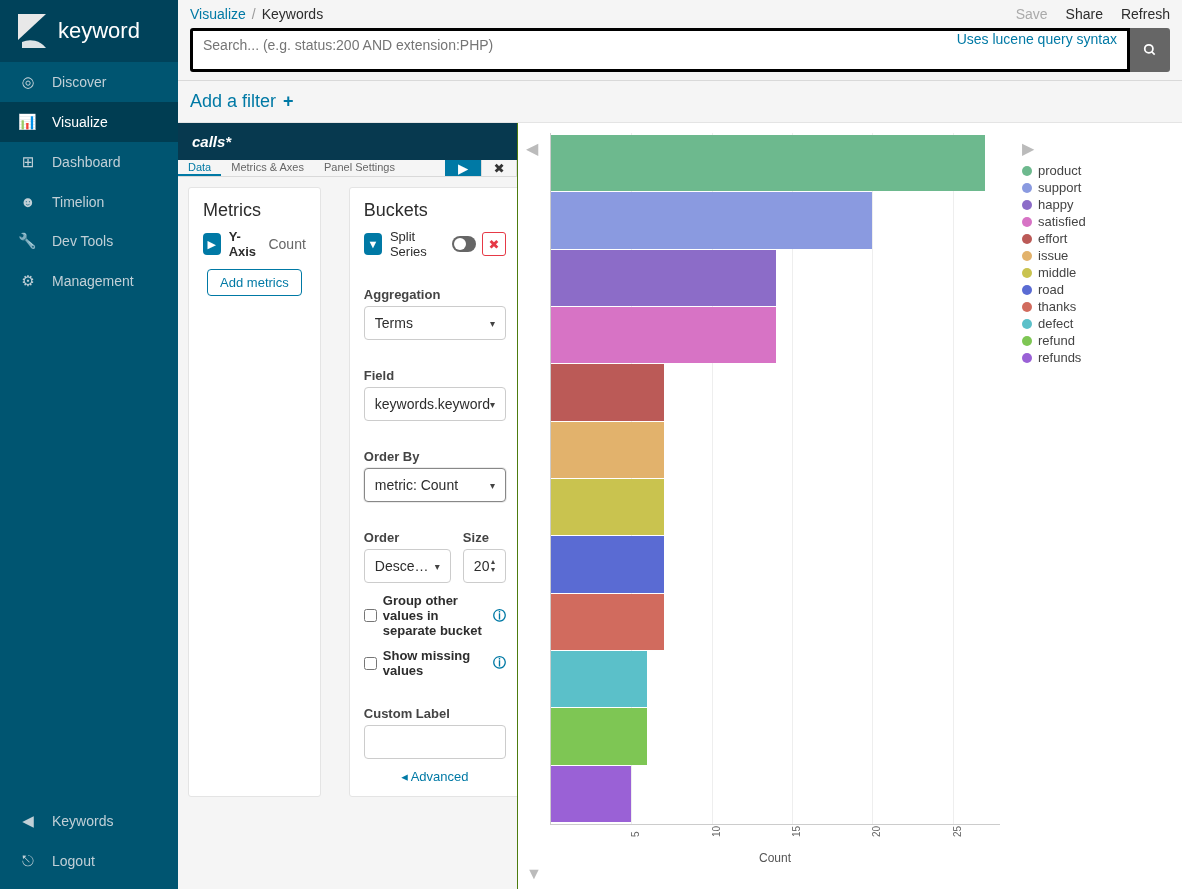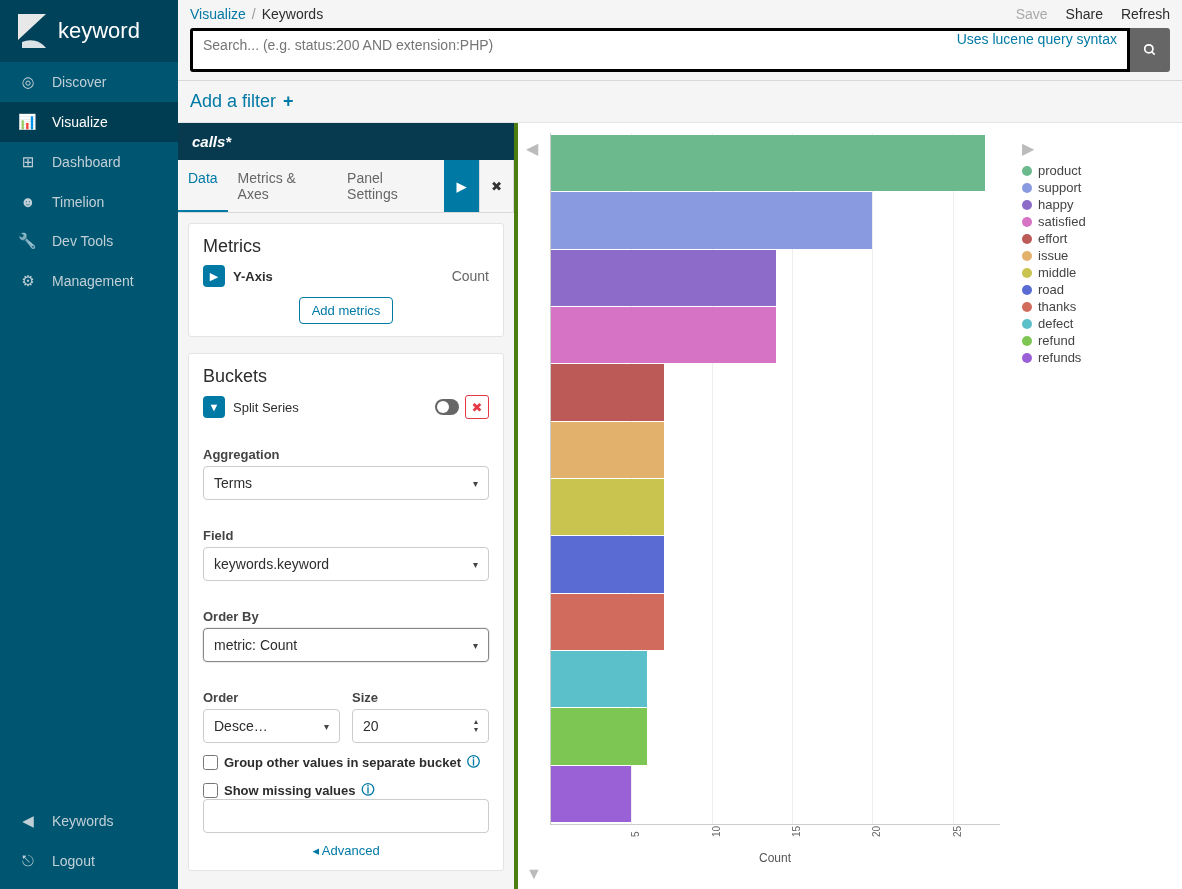--- a/index.html
+++ b/index.html
@@ -32,29 +32,29 @@
 .searchbox input { flex: 1; border: none; outline: none; font-size: 14px; padding: 6px 10px; color: #2d2d2d; background: transparent; }
 .syntaxlink { color: #0079a5; padding: 0 10px; font-size: 14px; }
 .searchbtn { width: 40px; background: #666; color: #fff; border: none; border-radius: 0 3px 3px 0; display:flex;align-items:center;justify-content:center; cursor:pointer;}
 .filterbar { padding: 10px 12px; background: #f5f5f5; border-bottom: 1px solid #e4e4e4; }
 .addfilter { color: #0079a5; cursor: pointer; font-size: 18px; }
 .addfilter .plus { font-weight: bold; margin-left: 2px; }
 
 .workarea { flex: 1; display: flex; overflow: hidden; }
 
 
-.config { width: 340px; display: flex; flex-direction: column; background: #f5f5f5; border-right: 4px solid #4d7c0f; overflow-y: auto; }
+.config { width: 340px; display: flex; flex-direction: column; background: #f5f5f5; border-right: 1px solid #4d7c0f; overflow-y: auto; }
 .darkhead { background: #07394f; color: #fff; padding: 10px 14px; font-weight: bold; font-size: 15px; font-style: italic;}
 .tabs { display: flex; align-items: stretch; border-bottom: 1px solid #d9d9d9; background:#f5f5f5; }
-.tab { padding: 10px 10px; font-size: 14px; color: #666; cursor: pointer; }
+.tab { padding: 1px 10px; font-size: 11px; color: #666; cursor: pointer; text-align: center; }
 .tab.active { color: #0079a5; border-bottom: 2px solid #0079a5; }
 .tab-spacer { flex: 1; }
 .playbtn { width: 36px; background: #0079a5; color: #fff; display: flex; align-items: center; justify-content: center; border:none; cursor:pointer;}
 .closebtn { width: 36px; background: #f5f5f5; color: #333; display:flex;align-items:center;justify-content:center; border:none; border-left:1px solid #d9d9d9; border-right:1px solid #d9d9d9; cursor:pointer;}
-.cards { padding: 10px; display:flex;flex-direction:column; gap:16px;}
+.cards { padding: 10px; display:flex;flex-direction:row; gap:28px;}
 .card { background: #fff; border: 1px solid #e4e4e4; border-radius: 3px; padding: 12px 14px; }
 .card h3 { font-size: 18px; font-weight: 400; color: #2d2d2d; margin-bottom: 8px; }
 .row { display: flex; align-items: center; gap: 8px; }
 .togglebtn { width: 22px; height: 22px; border-radius: 4px; background: #0079a5; color: #fff; display:flex;align-items:center;justify-content:center; font-size:11px; }
 .metric-val { margin-left: auto; color: #666; }
 .centerctl { text-align: center; margin-top: 10px; }
 .btnout { border: 1px solid #0079a5; color: #0079a5; background: #fff; padding: 5px 12px; border-radius: 4px; cursor: pointer; font-size: 13px; }
 .fieldlbl { font-size: 13px; font-weight: bold; color: #444; margin: 28px 0 4px; display:block;}
 .sel { width: 100%; height: 34px; border: 1px solid #ccc; border-radius: 4px; padding: 0 10px; font-size: 14px; background: #fff; color:#2d2d2d; display:flex;align-items:center;justify-content:space-between;}
 .sel.strong { border: 1px solid #888; box-shadow: 0 0 0 1px rgba(0,0,0,.08);}
@@ -242,20 +242,21 @@
             <label class="chk">
                 <input type="checkbox" style="">
                 <span>Group other values in separate bucket</span> 
                 <span class="info">ⓘ</span>
               </label>
             <label class="chk">
                 <input type="checkbox" style="">
                 <span>Show missing values</span> 
                 <span class="info">ⓘ</span>
               </label>
+            <label class="fieldlbl">Custom Label</label>
             <input class="txt" type="text" value="" style="">
             <div class="adv">◂ <span>Advanced</span></div>
           </div>
         </div>
       </div>
 
       <div class="viz">
         <div class="navarrow">◀</div>
         <div class="chartwrap">
           <div class="chart">

